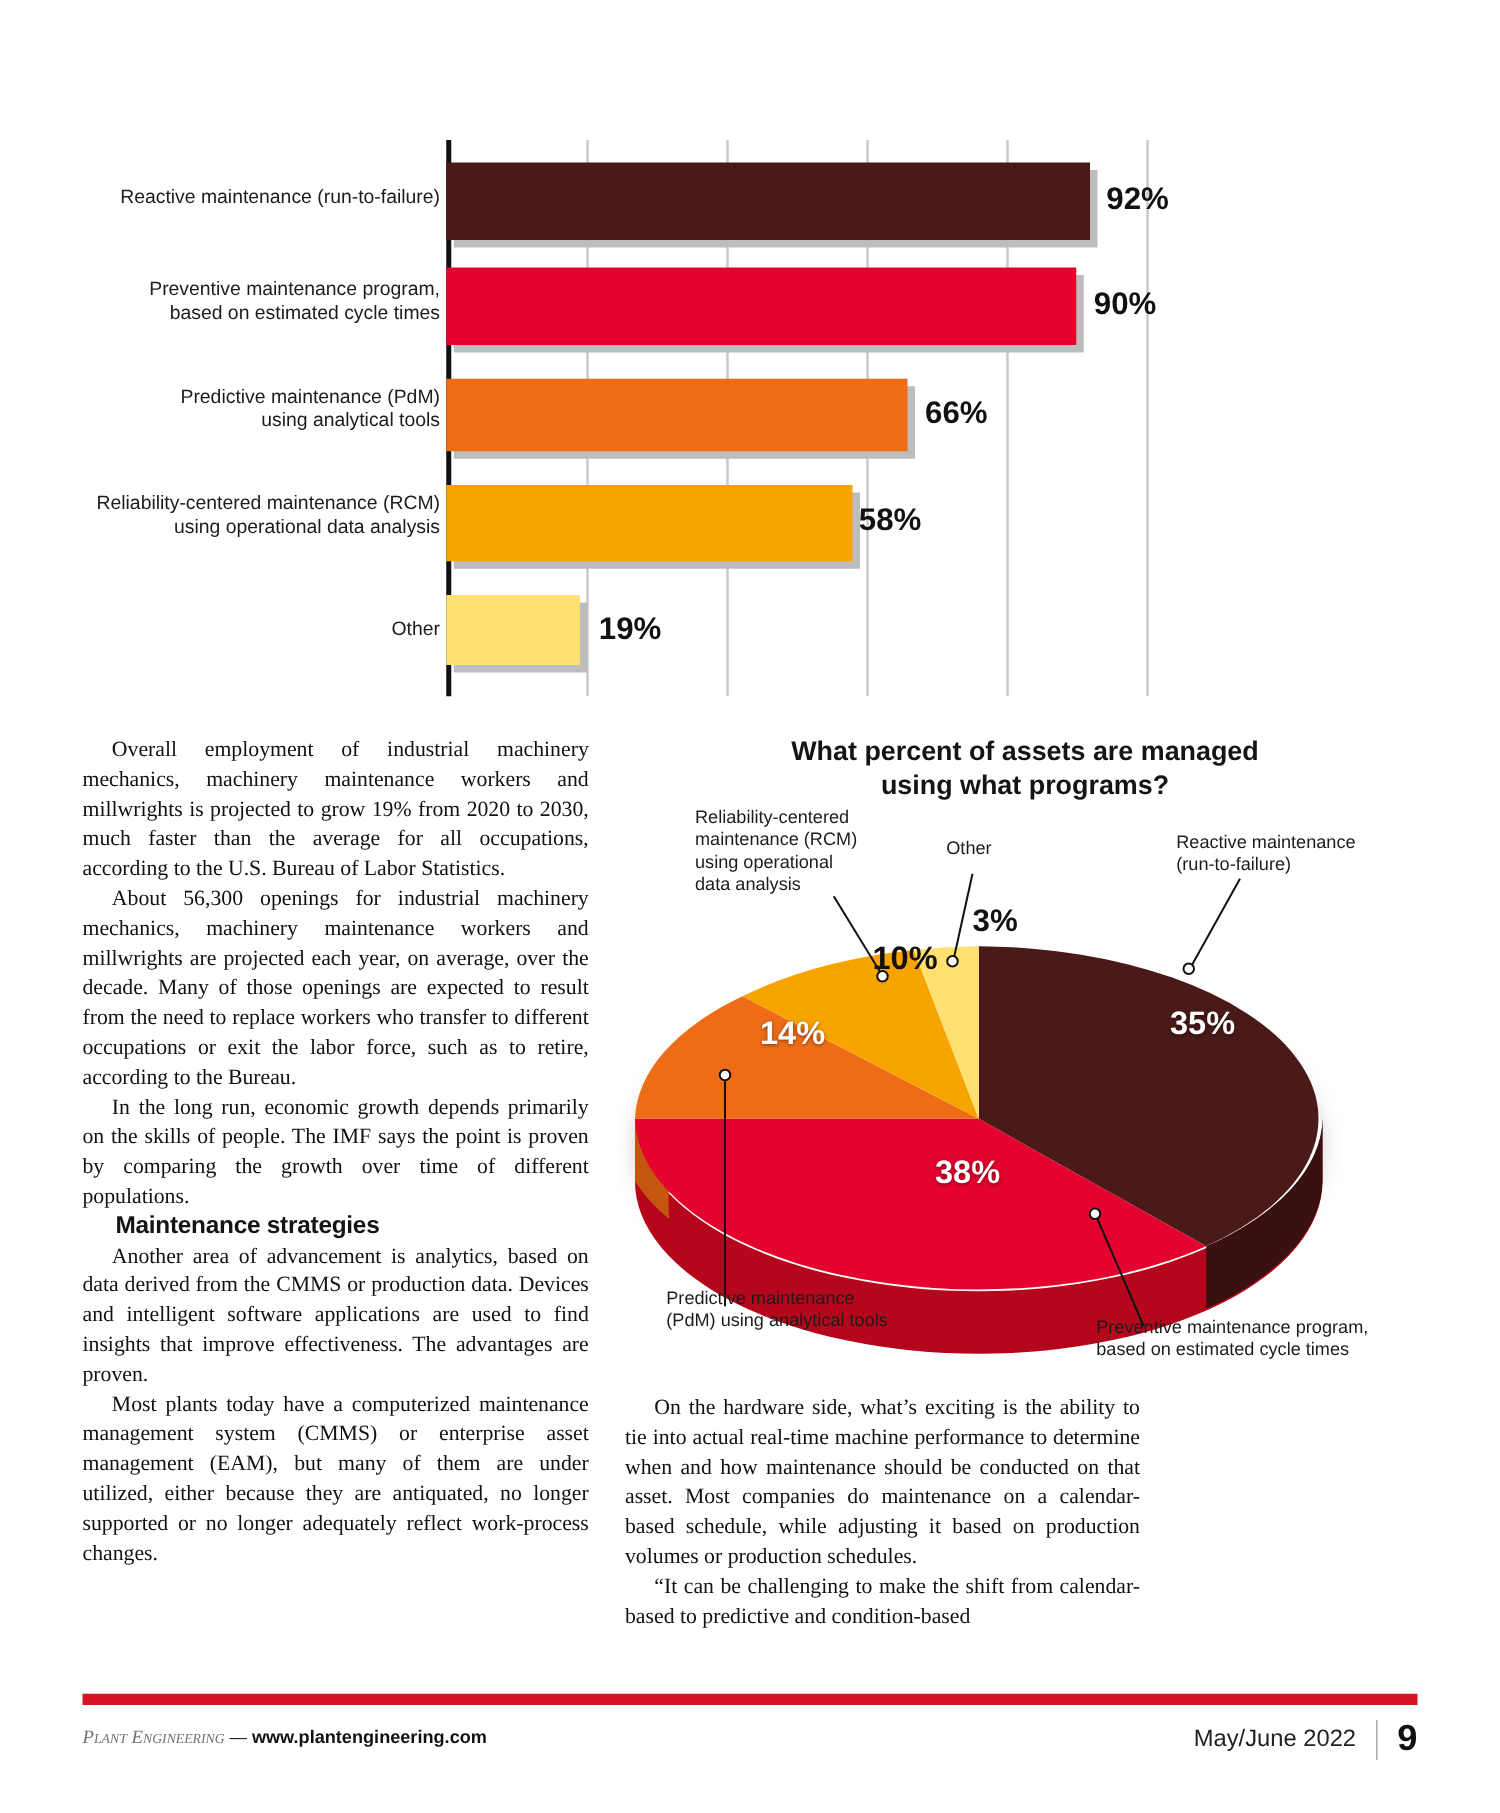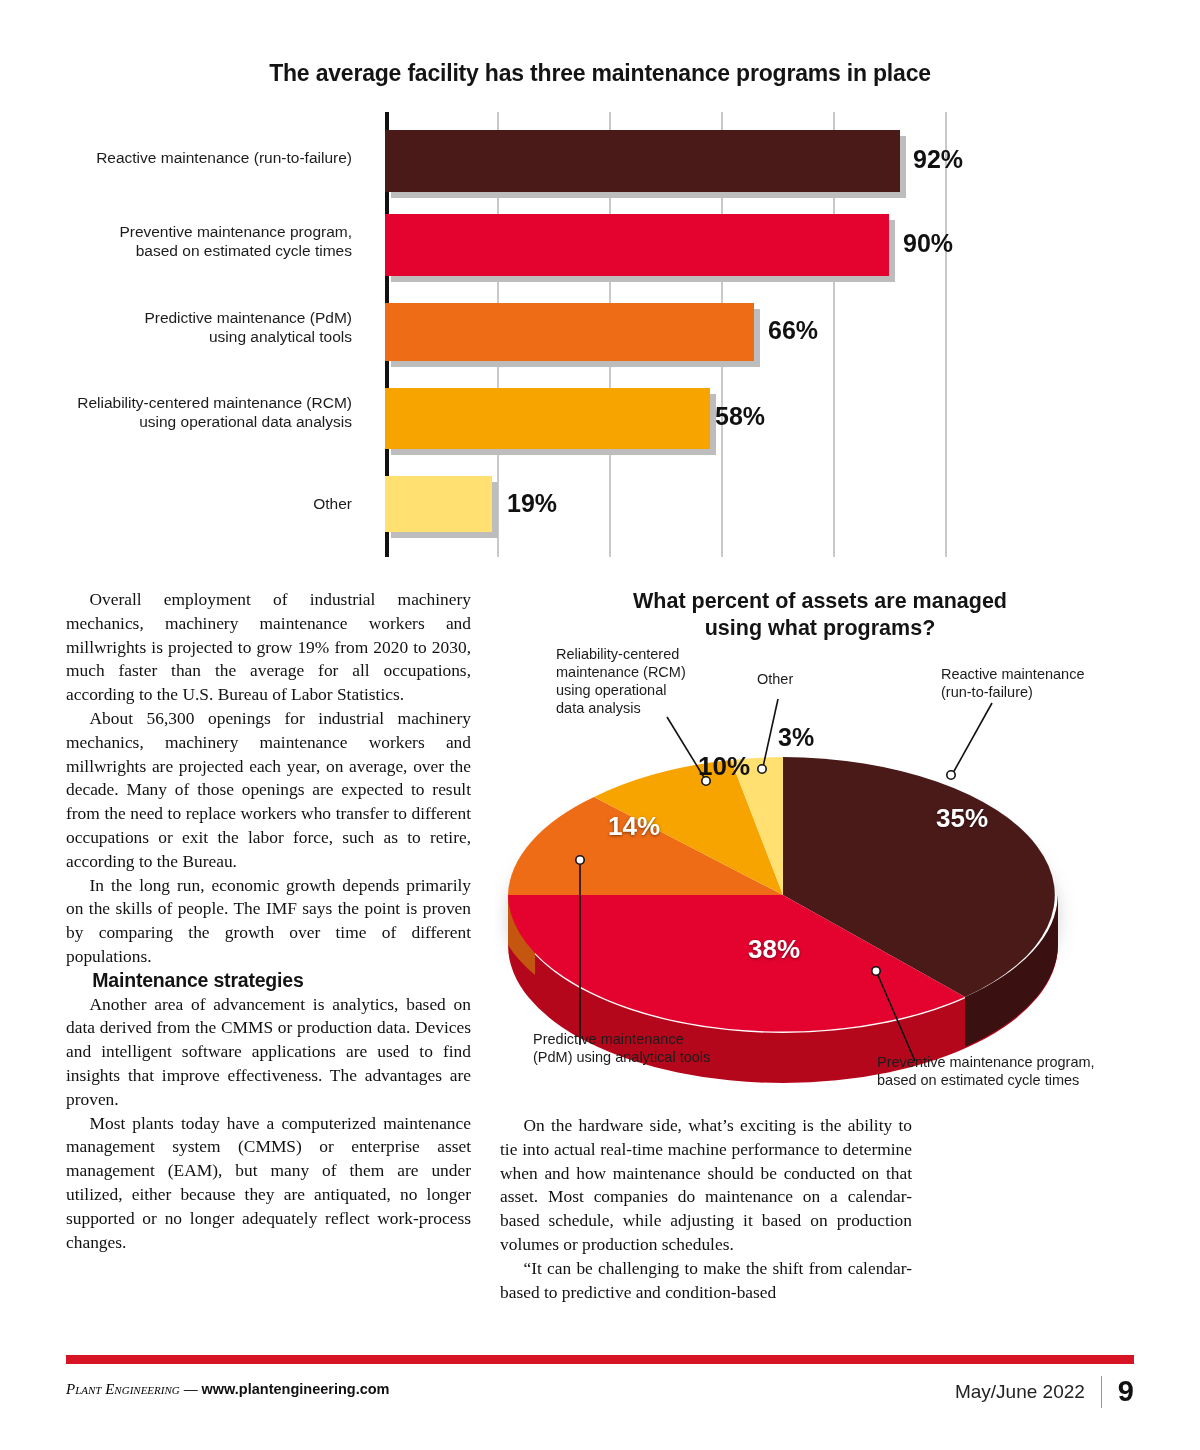--- a/index.html
+++ b/index.html
@@ -13,21 +13,21 @@
   
   #bar-chart-title{
     position:absolute;left:0;top:60px;width:1200px;text-align:center;
     font-size:23px;font-weight:bold;letter-spacing:-0.2px;color:#141414;
   }
   #bar-chart{position:absolute;left:0;top:112px;width:1200px;height:450px;}
   .bar-rowlabel{
     position:absolute;right:848px;text-align:right;width:330px;
     font-size:15.5px;line-height:19px;color:#1c1c1c;
   }
-  .bar-plot{position:absolute;left:357px;top:0;width:452px;height:445px;margin-left:28px;}
+  .bar-plot{position:absolute;left:357px;top:0;width:452px;height:445px;}
   .axis-line{position:absolute;left:0;top:0;width:4px;height:445px;background:#111;}
   .gridline{position:absolute;top:0;width:2px;height:445px;background:#c9c9c9;}
   .bar-wrap{position:absolute;left:0;}
   .bar-shadow{position:absolute;left:6px;top:6px;width:100%;height:100%;background:#bdbdbd;}
   .bar-fill{position:absolute;left:0;top:0;width:100%;height:100%;}
   .bar-value{
     position:absolute;font-size:25px;font-weight:bold;color:#111;white-space:nowrap;
   }
 
   
@@ -46,34 +46,33 @@
   #right-col{left:500px;top:1114px;width:412px;}
   .subhead{
     font-family:"Liberation Sans", sans-serif;font-size:19.5px;font-weight:bold;
     margin:9px 0 1px 0;text-indent:0;color:#141414;letter-spacing:-0.2px;
   }
 
   
   #footer-rule{position:absolute;left:66px;top:1355px;width:1068px;height:9px;background:#d61423;}
   #footer{position:absolute;left:66px;top:1375px;width:1068px;height:40px;}
   #footer-left{position:absolute;left:0;top:6px;font-size:14px;white-space:nowrap;}
-  #footer-brand{font-family:"Liberation Serif",serif;font-style:italic;font-variant:small-caps;font-size:15px;color:#000000;}
+  #footer-brand{font-family:"Liberation Serif",serif;font-style:italic;font-variant:small-caps;font-size:15px;color:#737373;}
   #footer-dash{color:#222;}
   #footer-url{font-weight:bold;font-size:14.5px;color:#111;}
   #footer-right{position:absolute;right:0;top:0;display:flex;align-items:center;gap:16px;}
   #footer-date{font-size:19px;color:#222;}
   #footer-divider{width:1px;height:32px;background:#999;}
   #footer-page{font-size:29px;font-weight:bold;color:#111;}
 </style>
 </head>
 <body>
 
 <div class="page">
 
-  <div id="bar-chart-title">The average facility has three maintenance programs in place</div>
 
   <div id="bar-chart">
 
     <div class="bar-rowlabel" style="top:36px;">Reactive maintenance (run-to-failure)</div>
     <div class="bar-rowlabel" style="top:110px;">Preventive maintenance program,<br>based on estimated cycle times</div>
     <div class="bar-rowlabel" style="top:196px;">Predictive maintenance (PdM)<br>using analytical tools</div>
     <div class="bar-rowlabel" style="top:281px;">Reliability-centered maintenance (RCM)<br>using operational data analysis</div>
     <div class="bar-rowlabel" style="top:382px;">Other</div>
 
     <div class="bar-plot">
@@ -170,21 +169,21 @@
         <circle cx="211" cy="136" r="4.2"></circle>
         <circle cx="267" cy="124" r="4.2"></circle>
         <circle cx="456" cy="130" r="4.2"></circle>
         <circle cx="85" cy="215" r="4.2"></circle>
         <circle cx="381" cy="326" r="4.2"></circle>
       </g>
     </svg>
 
     
     <div class="slice-pct" style="left:425px;top:158px;font-size:26px;color:#ffffff;text-shadow:0 1px 3px rgba(0,0,0,.5);margin-left:16px;">35%</div>
-    <div class="slice-pct" style="left:253px;top:277px;font-size:26px;color:#ffffff;text-shadow:0 1px 3px rgba(0,0,0,.5);margin-top:12px;">38%</div>
+    <div class="slice-pct" style="left:253px;top:277px;font-size:26px;color:#ffffff;text-shadow:0 1px 3px rgba(0,0,0,.5);">38%</div>
     <div class="slice-pct" style="left:113px;top:166px;font-size:26px;color:#ffffff;text-shadow:0 1px 3px rgba(0,0,0,.5);">14%</div>
     <div class="slice-pct" style="left:203px;top:106px;font-size:26px;color:#111111;">10%</div>
     <div class="slice-pct" style="left:283px;top:78px;font-size:25px;color:#111111;">3%</div>
 
     
     <div class="pie-callout" style="left:45px;top:0px;width:175px;margin-left:16px;">
       Reliability-centered<br>maintenance (RCM)<br>using operational<br>data analysis
     </div>
     <div class="pie-callout" style="left:262px;top:25px;">Other</div>
     <div class="pie-callout" style="left:446px;top:20px;width:200px;">

